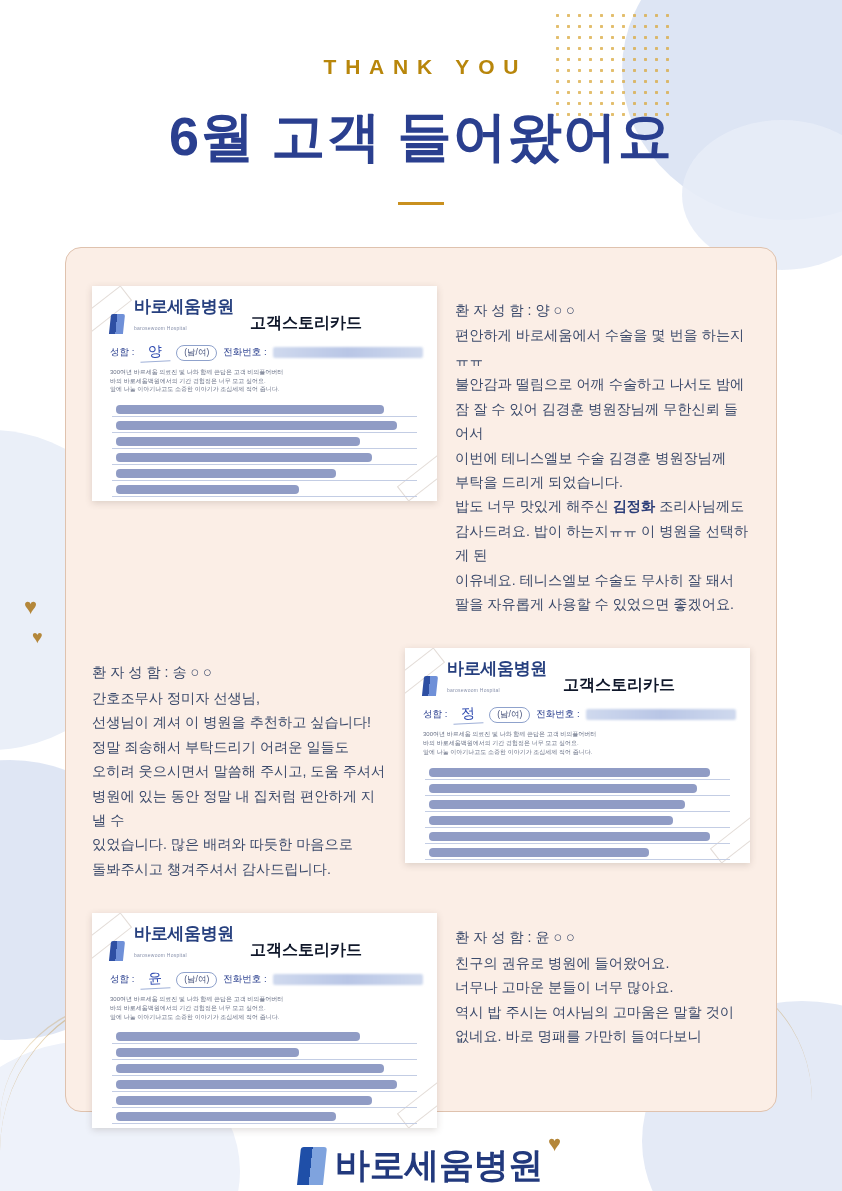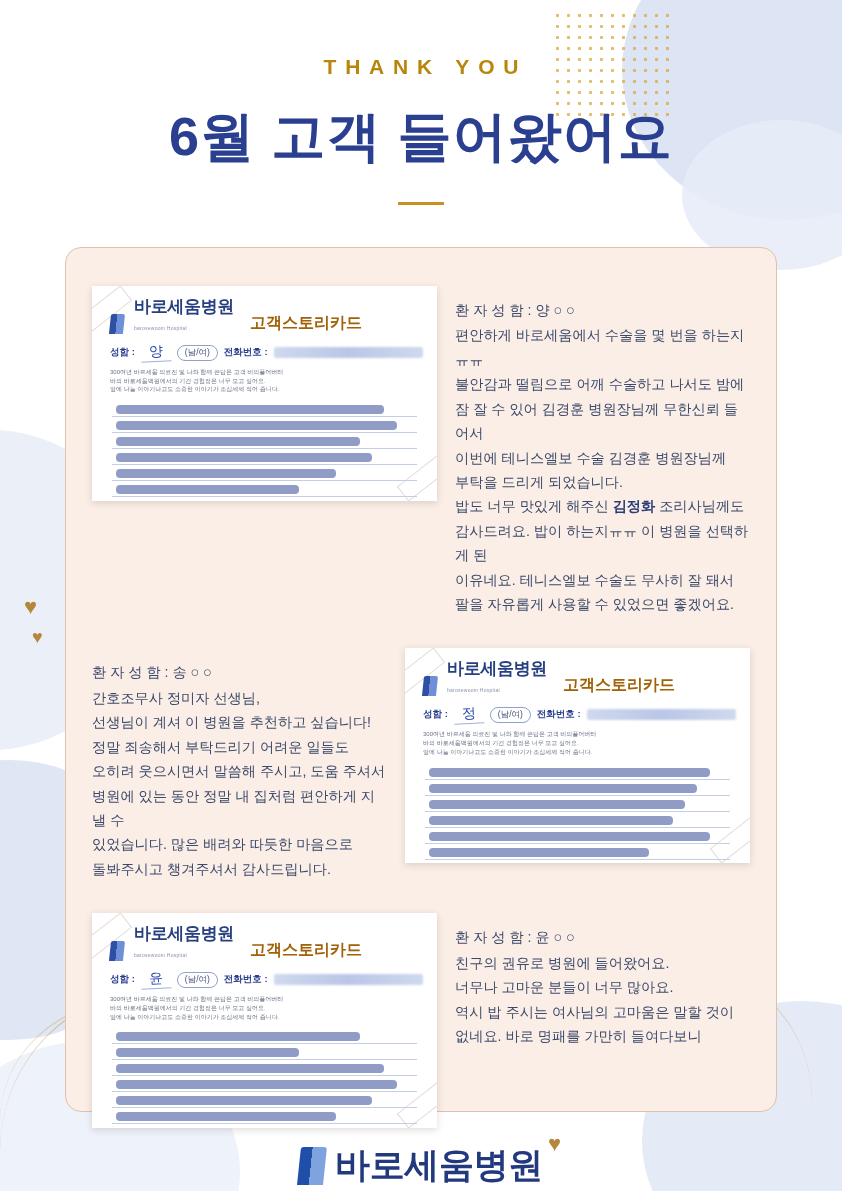--- a/index.html
+++ b/index.html
@@ -225,34 +225,34 @@
     line-height: 1;
   }
   .logo-sub {
     font-size: 5px;
     color: #8a93ad;
     letter-spacing: .05em;
   }
   .card-title {
     font-size: 16px;
     font-weight: bold;
-    color: #a16207;
+    color: #0f172a;
     margin-left: 6px;
   }
 
   .card-fields {
     margin-top: 9px;
     display: flex;
     align-items: center;
     gap: 6px;
     font-size: 9.5px;
     color: #3a4256;
     padding-left: 4px;
   }
-  .field-label { color: #2a3f8f; font-weight: bold; }
+  .field-label { color: #2a3f8f; font-weight: normal; }
   .hand-name {
     font-family: "Liberation Serif", serif;
     font-size: 14px;
     color: #2f4bb0;
     border-bottom: 1px solid #9fb0d8;
     padding: 0 8px;
     transform: rotate(-3deg);
   }
   .pill {
     border: 1px solid #8fa2cc;

